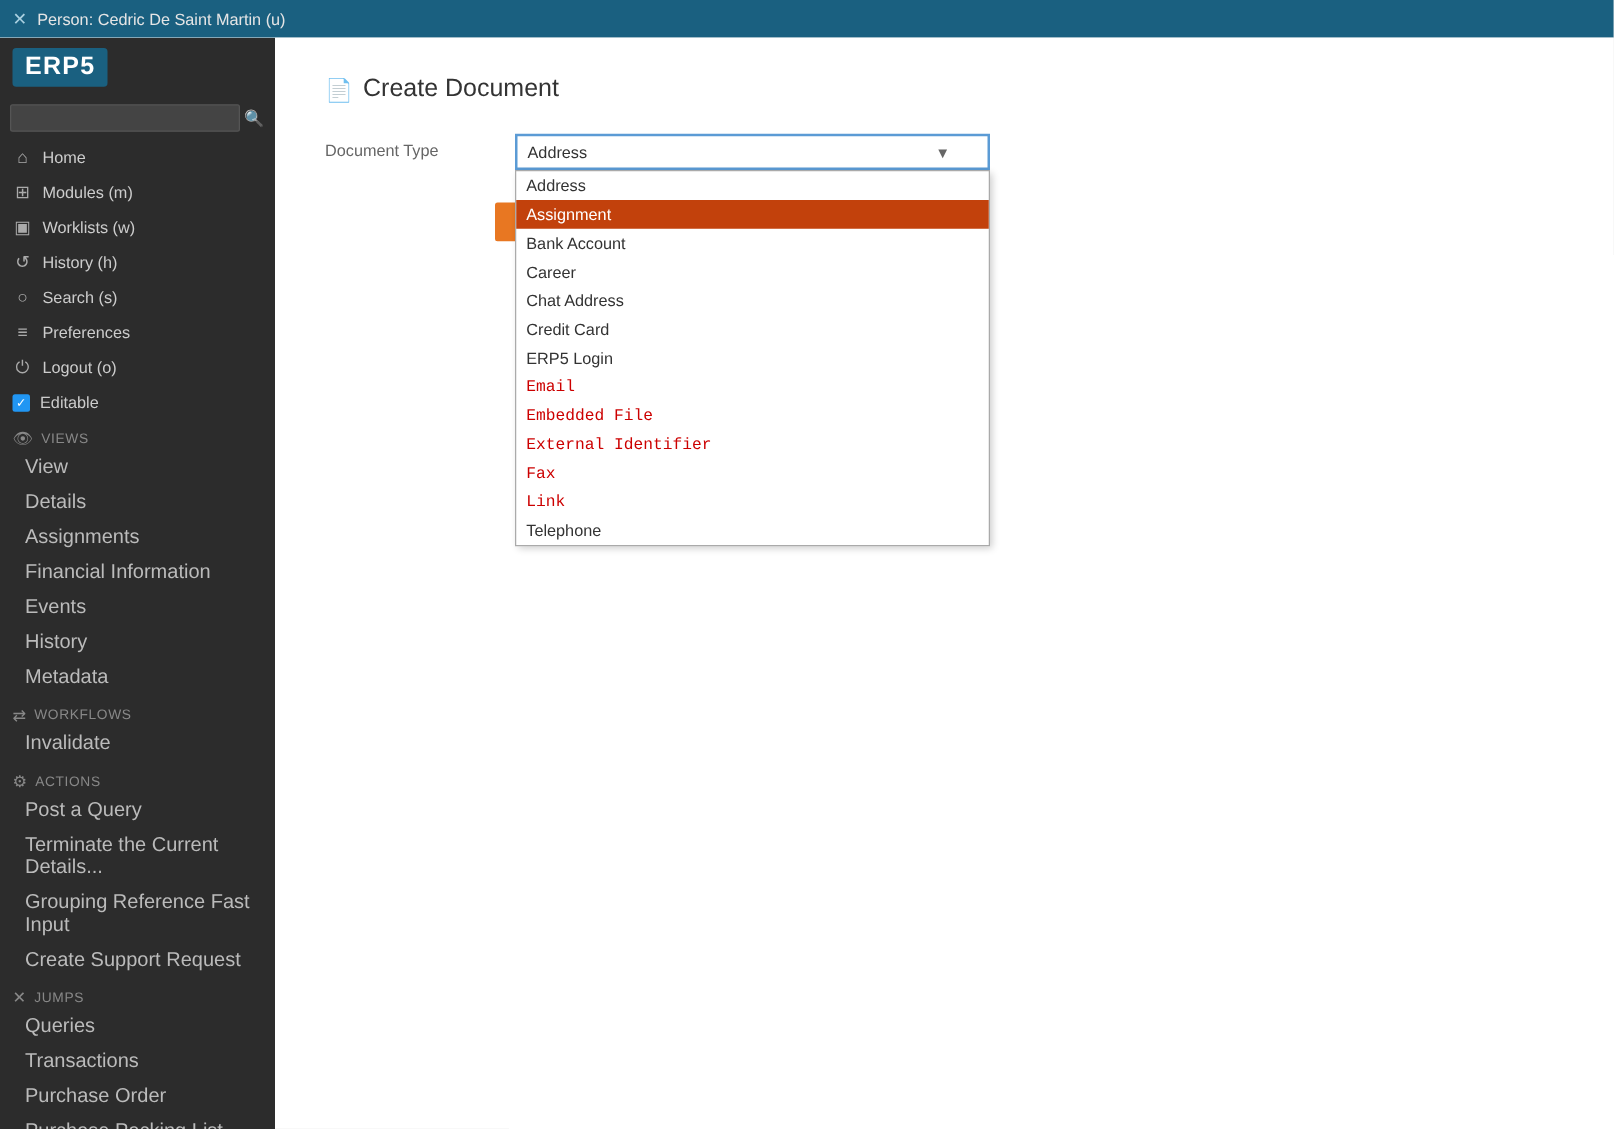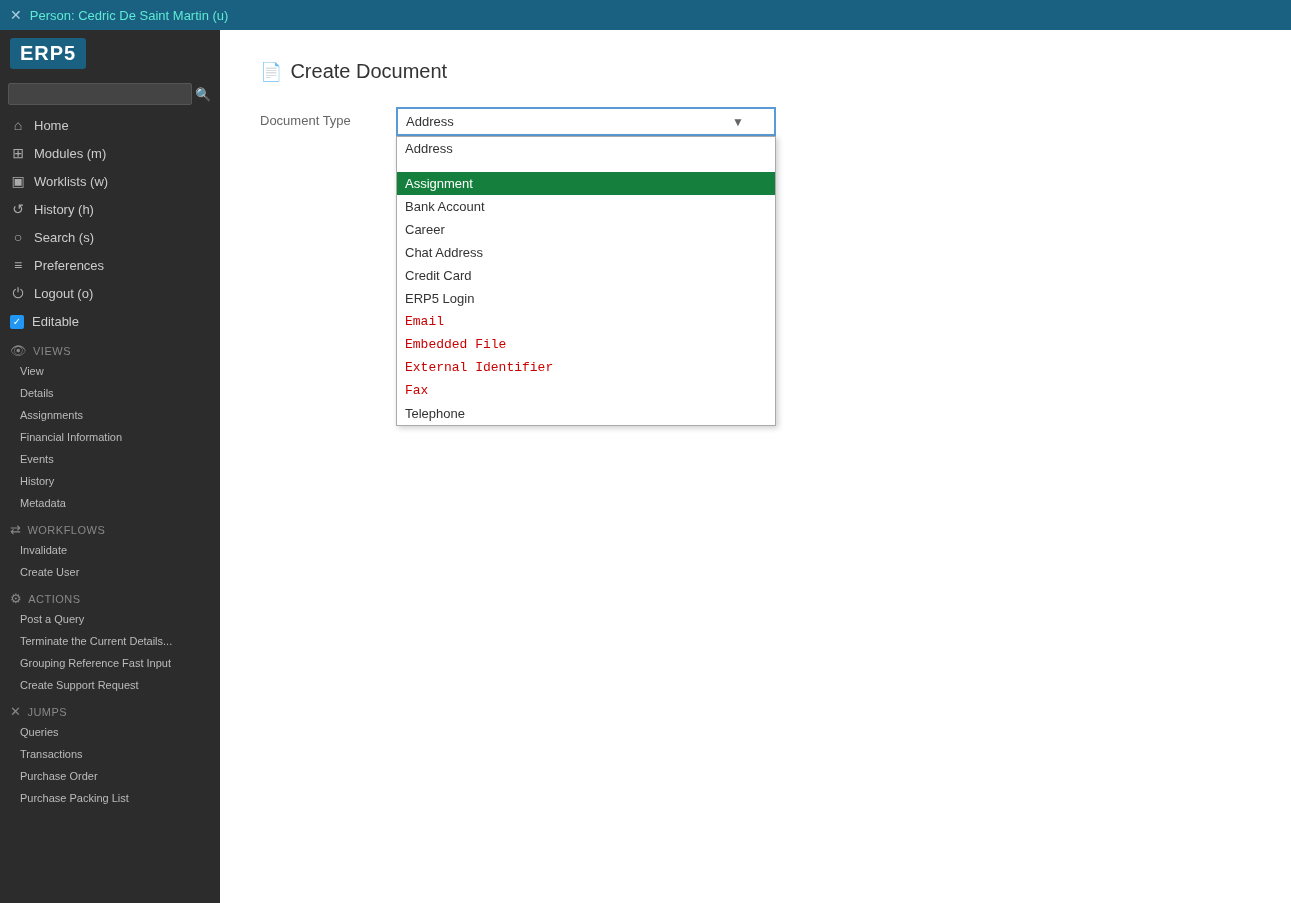--- a/index.html
+++ b/index.html
@@ -15,21 +15,21 @@
       padding: 0 10px;
       gap: 8px;
       flex-shrink: 0;
     }
     .topbar-close {
       color: #aad0e0;
       font-size: 14px;
       cursor: pointer;
     }
     .topbar-title {
-      color: #5eead4;
+      color: #e5e5e5;
       font-size: 13px;
     }
 
     
     .main-layout {
       display: flex;
       flex: 1;
       overflow: hidden;
     }
 
@@ -106,21 +106,21 @@
       align-items: center;
       gap: 6px;
     }
     .sidebar-section .section-icon { font-size: 13px; }
 
     
     .sidebar-subitem {
       padding: 5px 10px 5px 20px;
       color: #bbb;
       cursor: pointer;
-      font-size: 11px;
+      font-size: 16px;
     }
 
     
     .editable-item {
       display: flex;
       align-items: center;
       gap: 8px;
       padding: 6px 10px;
       color: #ccc;
       cursor: pointer;
@@ -158,21 +158,21 @@
     }
     .page-title .doc-icon {
       font-size: 18px;
       color: #555;
     }
 
     
     .form-row {
       display: flex;
       align-items: flex-start;
-      gap: 16px;
+      gap: 32px;
       margin-bottom: 16px;
     }
     .form-label {
       color: #666;
       font-size: 13px;
       padding-top: 6px;
       width: 120px;
       flex-shrink: 0;
     }
 
@@ -206,23 +206,22 @@
       z-index: 100;
       box-shadow: 2px 2px 6px rgba(0,0,0,0.2);
     }
     .dropdown-list .option {
       padding: 4px 8px;
       cursor: pointer;
       font-size: 13px;
       color: #333;
     }
     .dropdown-list .option.selected {
-      background: #15803d;
-      color: white;
-      margin-top: 12px;
+      background: #c2410c;
+      color: white;
     }
     .dropdown-list .option.red { color: #cc0000; font-family: Liberation Mono, monospace; }
 
     
     .create-btn {
       background: #e87722;
       color: white;
       border: none;
       padding: 8px 16px;
       font-size: 13px;
@@ -296,21 +295,20 @@
     <div class="sidebar-subitem">Financial Information</div>
     <div class="sidebar-subitem">Events</div>
     <div class="sidebar-subitem">History</div>
     <div class="sidebar-subitem">Metadata</div>
 
     <div class="sidebar-section">
       <span class="section-icon">⇄</span>
       <span>WORKFLOWS</span>
     </div>
     <div class="sidebar-subitem">Invalidate</div>
-    <div class="sidebar-subitem">Create User</div>
 
     <div class="sidebar-section">
       <span class="section-icon">⚙</span>
       <span>ACTIONS</span>
     </div>
     <div class="sidebar-subitem">Post a Query</div>
     <div class="sidebar-subitem">Terminate the Current Details...</div>
     <div class="sidebar-subitem">Grouping Reference Fast Input</div>
     <div class="sidebar-subitem">Create Support Request</div>
 
@@ -344,20 +342,21 @@
             <div class="option selected">Assignment</div>
             <div class="option">Bank Account</div>
             <div class="option">Career</div>
             <div class="option">Chat Address</div>
             <div class="option">Credit Card</div>
             <div class="option">ERP5 Login</div>
             <div class="option red">Email</div>
             <div class="option red">Embedded File</div>
             <div class="option red">External Identifier</div>
             <div class="option red">Fax</div>
+            <div class="option red">Link</div>
             <div class="option">Telephone</div>
           </div>
       </div>
     </div>
 
     <div style="margin-left: 136px;">
       <button class="create-btn">Create Document</button>
     </div>
 
   </div>

